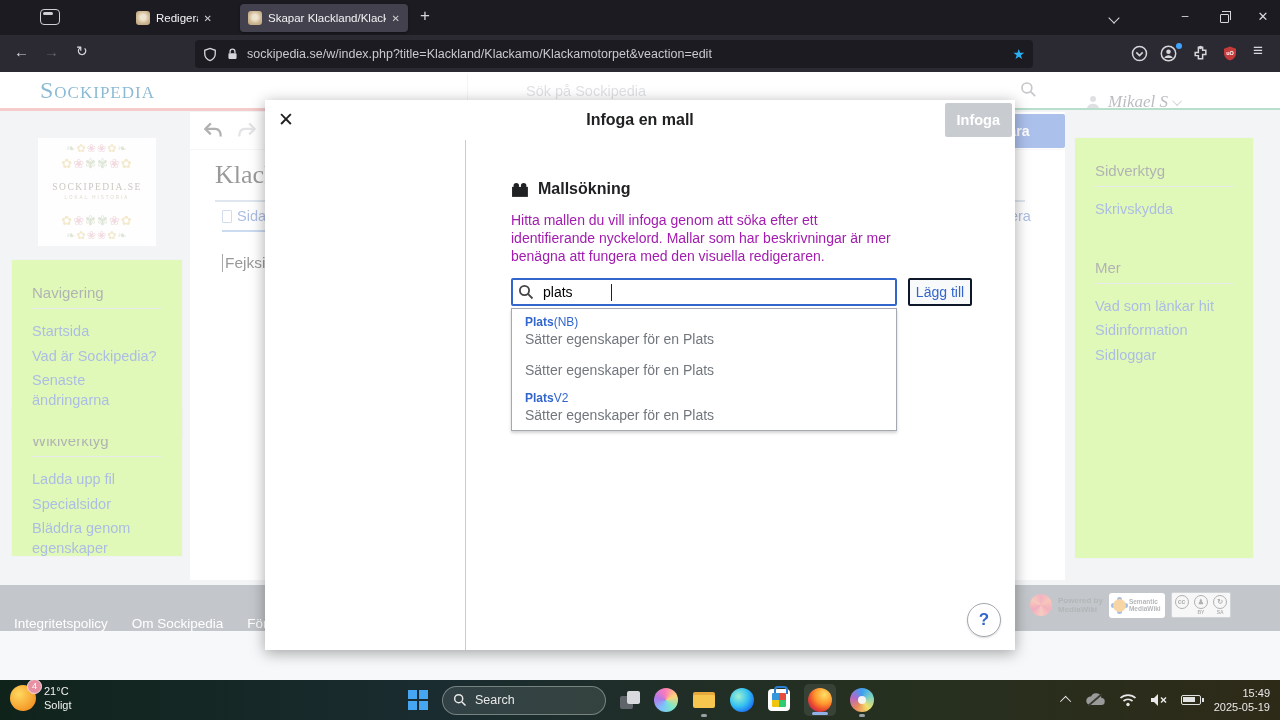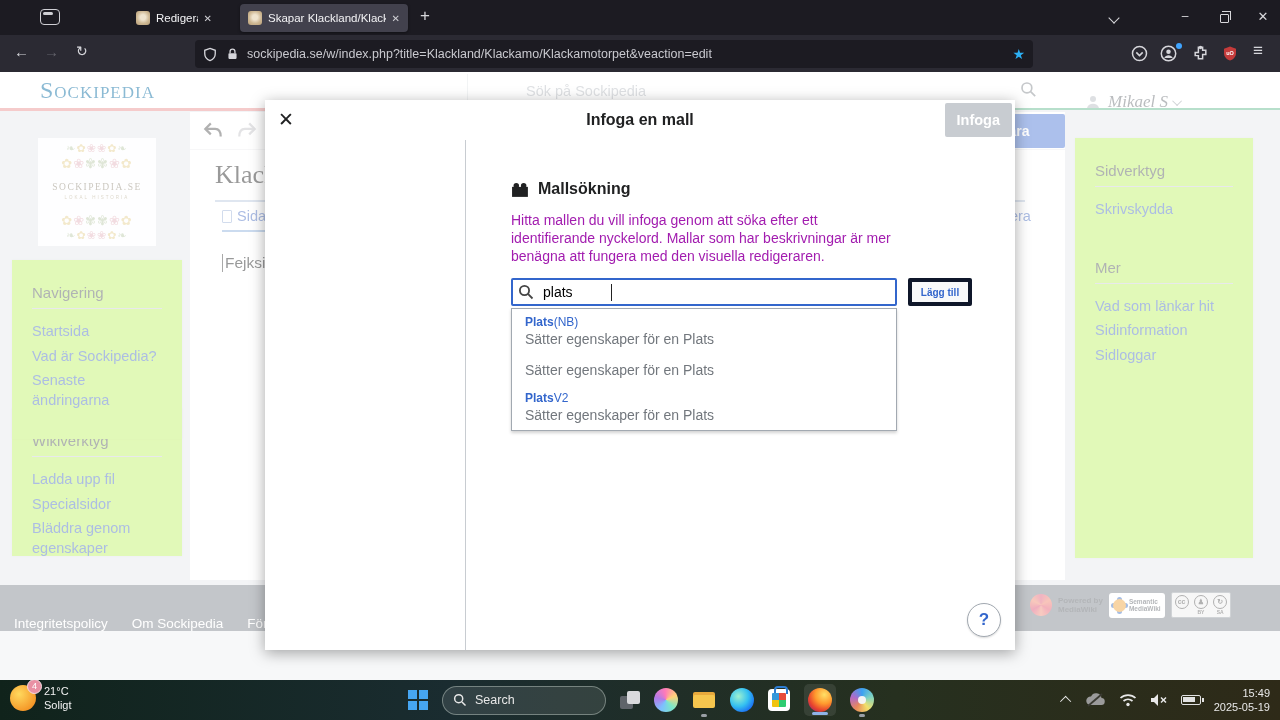--- a/index.html
+++ b/index.html
@@ -106,21 +106,21 @@
   .modal-action { position:absolute; right:3px; top:3px; height:34px; padding:0 12px; background:#c8ccd1; color:#fff; font-weight:bold; font-size:14.5px; border:none; border-radius:2px; }
   .modal-body { position:absolute; inset:40px 0 0 0; }
   .modal-left { position:absolute; left:0; top:0; bottom:0; width:201px; border-right:1px solid #c8ccd1; }
   .modal-right { position:absolute; left:201px; top:0; right:0; bottom:0; padding:40px 0 0 45px; }
   .msec-title { display:flex; align-items:center; gap:8px; font-weight:bold; font-size:16px; color:#202122; }
   .msec-desc { width:392px; margin-top:13px; font-size:14px; line-height:18px; color:#a21caf; }
   .msearch-row { position:relative; margin-top:13px; display:flex; gap:11px; }
   .msearch-input { width:386px; height:28px; border:2px solid #3366cc; border-radius:2px; padding:0 6px 0 30px; font-size:14px; color:#000; outline:none; }
   .msearch-icon { position:absolute; left:7px; top:6px; color:#444; }
   .fake-caret { position:absolute; left:100px; top:6px; width:1px; height:17px; background:#222; }
-  .add-btn { width:64px; height:28px; background:#f8f9fa; border:4px solid #0f172a; border-radius:2px; color:#36c; font-weight:bold; font-size:10px; }
+  .add-btn { width:64px; height:28px; background:#f8f9fa; border:2px solid #0f172a; border-radius:2px; color:#36c; font-weight:normal; font-size:14px; }
   .results { width:386px; background:#fff; border:1px solid #a2a9b1; box-shadow:0 2px 3px rgba(0,0,0,.18); margin-top:2px; }
   .result { padding:6px 13px 7px; }
   .r-name { font-size:12px; color:#36c; }
   .r-name b { font-weight:bold; }
   .r-desc { font-size:14px; color:#72777d; margin-top:2px; }
   .help-btn { position:absolute; right:14px; bottom:13px; width:34px; height:34px; border-radius:50%; background:#fff; border:1px solid #a2a9b1; color:#36c; font-size:17px; font-weight:bold; text-align:center; line-height:32px; box-shadow:0 1px 2px rgba(0,0,0,.15); }
 
   
   .taskbar { position:absolute; left:0; top:680px; width:1280px; height:40px;
     background:linear-gradient(90deg,#10231b,#1a2c30 35%,#26301f 70%,#2e2a18); display:flex; align-items:center; }

